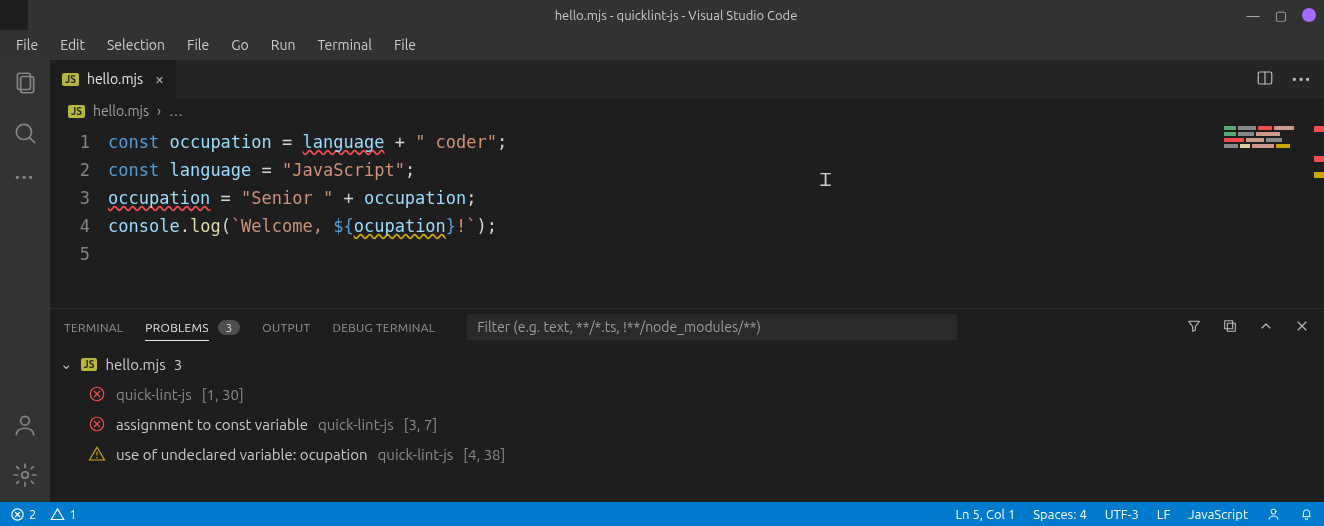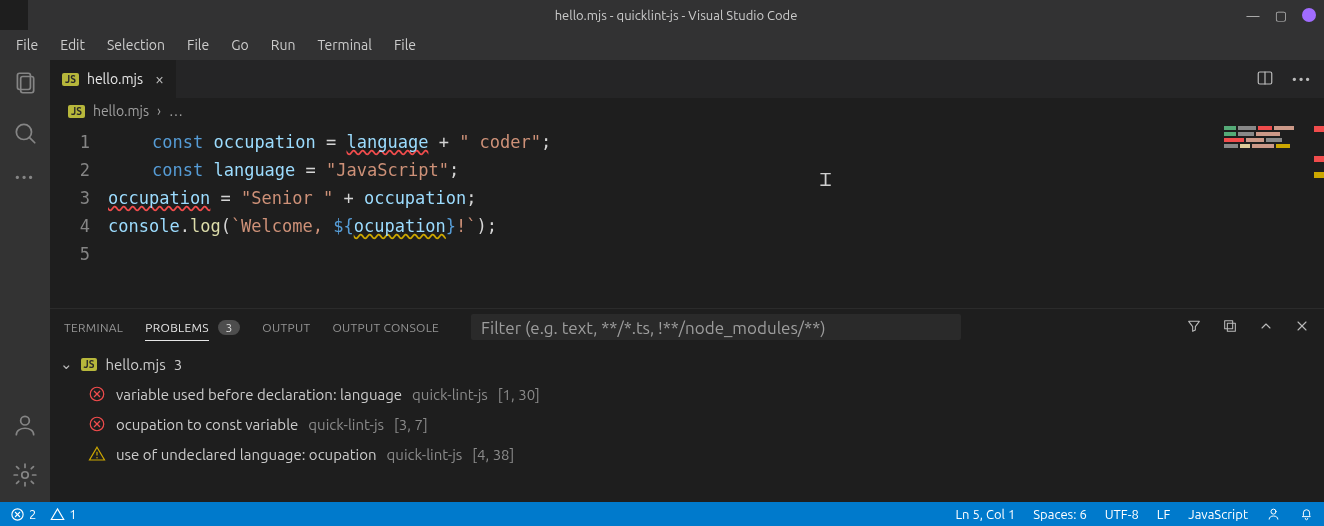--- a/index.html
+++ b/index.html
@@ -67,21 +67,21 @@
 .editor {
   flex: 1; display: flex;
   font-family: "Droid Sans Mono", Consolas, monospace;
   font-size: 17px; line-height: 28px;
   padding-top: 4px;
 }
 .gutter { width: 58px; text-align: right; color: #858585; padding-right: 18px; }
 .gutter div { height: 28px; }
 .code { flex: 1; position: relative; }
 .code-line { height: 28px; white-space: pre; color: #d4d4d4; }
-.k-const { color: #569cd6; margin-left: 44px; }
+.k-const { color: #569cd6; }
 .k-ident { color: #9cdcfe; }
 .k-func { color: #dcdcaa; }
 .k-str { color: #ce9178; }
 .k-tpl { color: #ce9178; }
 .k-int { color: #569cd6; }
 .k-prop { color: #9cdcfe; }
 .sq-red { text-decoration: underline wavy #f14c4c; text-decoration-skip-ink: none; }
 .sq-yel { text-decoration: underline wavy #cca700; text-decoration-skip-ink: none; }
 .ibeam-cursor {
   position: absolute; left: 712px; top: 38px;
@@ -106,21 +106,21 @@
 .panel-tabs .ptab { letter-spacing: 0.3px; }
 .panel-tabs .ptab.active { color: #e7e7e7; border-bottom: 1px solid #e7e7e7; padding-bottom: 6px; }
 .panel-tabs .badge {
   background: #4d4d4d; color: #ddd; border-radius: 10px;
   padding: 1px 8px; font-size: 12px; margin-left: 6px;
 }
 .panel-tabs .filter {
   flex: 1; max-width: 490px; margin-left: 10px;
   background: #2a2a2a; color: #9d9d9d;
   height: 26px; display: flex; align-items: center;
-  padding: 0 10px; border-radius: 2px; font-size: 17px;
+  padding: 0 10px; border-radius: 2px; font-size: 14px;
 }
 .panel-tabs .ptools { margin-left: auto; display: flex; gap: 20px; color: #bbb; align-items: center; }
 .panel-tabs .ptools svg { width: 16px; height: 16px; }
 
 .problems-body {
   flex: 1; overflow: hidden; padding: 4px 10px;
   font-size: 15px; color: #cccccc;
 }
 .prob-file {
   display: flex; align-items: center; gap: 8px;
@@ -276,21 +276,21 @@
     </div>
 
     <div class="panel">
       <div class="panel-tabs">
         <span class="ptab">TERMINAL</span>
         <span>
           <span class="ptab active">PROBLEMS</span>
           <span class="badge">3</span>
         </span>
         <span class="ptab">OUTPUT</span>
-        <span class="ptab">OUTPUT CONSOLE</span>
+        <span class="ptab">DEBUG TERMINAL</span>
         <div class="filter">
           <span>Filter (e.g. text, **/*.ts, !**/node_modules/**)</span>
         </div>
         <div class="ptools">
           <span><svg viewBox="0 0 24 24" class="icon-stroke">
                 <path d="M4 5h16l-6 8v5l-4 2v-7z"></path>
               </svg></span>
           <span><svg viewBox="0 0 24 24" class="icon-stroke">
                 <rect x="4" y="4" width="12" height="12"></rect>
                 <rect x="8" y="8" width="12" height="12"></rect>
@@ -312,41 +312,40 @@
           <span>hello.mjs</span>
           <span class="badge">3</span>
         </div>
 
         <div class="prob-item">
           <svg class="sev" viewBox="0 0 24 24">
               <circle cx="12" cy="12" r="9" fill="none" stroke="#f14c4c" stroke-width="1.6"></circle>
               <line x1="8" y1="8" x2="16" y2="16" stroke="#f14c4c" stroke-width="1.6"></line>
               <line x1="16" y1="8" x2="8" y2="16" stroke="#f14c4c" stroke-width="1.6"></line>
             </svg>
-          <span>variable used before declaration: language</span>
           <span class="src">quick-lint-js</span>
           <span class="loc">[1, 30]</span>
         </div>
         <div class="prob-item">
           <svg class="sev" viewBox="0 0 24 24">
               <circle cx="12" cy="12" r="9" fill="none" stroke="#f14c4c" stroke-width="1.6"></circle>
               <line x1="8" y1="8" x2="16" y2="16" stroke="#f14c4c" stroke-width="1.6"></line>
               <line x1="16" y1="8" x2="8" y2="16" stroke="#f14c4c" stroke-width="1.6"></line>
             </svg>
-          <span>ocupation to const variable</span>
+          <span>assignment to const variable</span>
           <span class="src">quick-lint-js</span>
           <span class="loc">[3, 7]</span>
         </div>
         <div class="prob-item">
           <svg class="sev" viewBox="0 0 24 24">
               <path d="M12 3 L22 20 H2 Z" fill="none" stroke="#cca700" stroke-width="1.6"></path>
               <line x1="12" y1="9" x2="12" y2="14" stroke="#cca700" stroke-width="1.6"></line>
               <circle cx="12" cy="17" r="1" fill="#cca700"></circle>
             </svg>
-          <span>use of undeclared language: ocupation</span>
+          <span>use of undeclared variable: ocupation</span>
           <span class="src">quick-lint-js</span>
           <span class="loc">[4, 38]</span>
         </div>
       </div>
     </div>
   </div>
 </div>
 
 <div class="statusbar">
   <span style="display:flex;align-items:center;gap:4px;">
@@ -358,22 +357,22 @@
     <span>2</span>
   </span>
   <span style="display:flex;align-items:center;gap:4px;">
     <svg viewBox="0 0 24 24">
         <path d="M12 3 L22 20 H2 Z" fill="none" stroke="#fff" stroke-width="1.8"></path>
       </svg>
     <span>1</span>
   </span>
   <div class="sb-right">
     <span>Ln 5, Col 1</span>
-    <span>Spaces: 6</span>
-    <span>UTF-8</span>
+    <span>Spaces: 4</span>
+    <span>UTF-3</span>
     <span>LF</span>
     <span>JavaScript</span>
     <span><svg viewBox="0 0 24 24" class="icon-stroke" style="stroke:#fff;">
           <circle cx="12" cy="9" r="4"></circle>
           <path d="M5 21c0-3 3-5 7-5s7 2 7 5"></path>
         </svg></span>
     <span><svg viewBox="0 0 24 24" class="icon-stroke" style="stroke:#fff;">
           <path d="M6 17h12l-1-2v-4a5 5 0 0 0-10 0v4z"></path>
           <path d="M10 20a2 2 0 0 0 4 0"></path>
         </svg></span>

